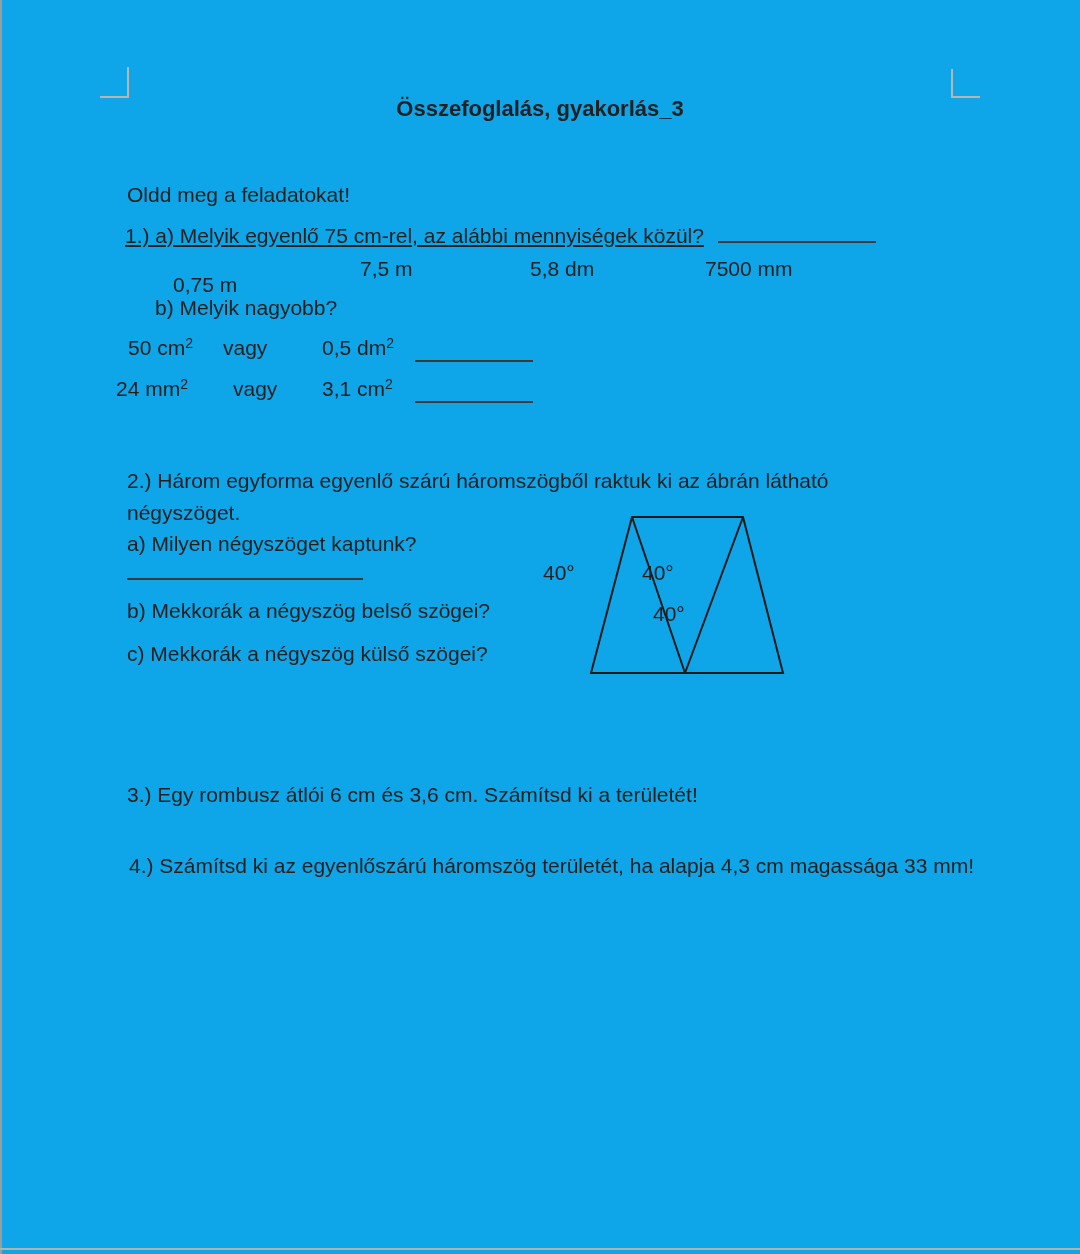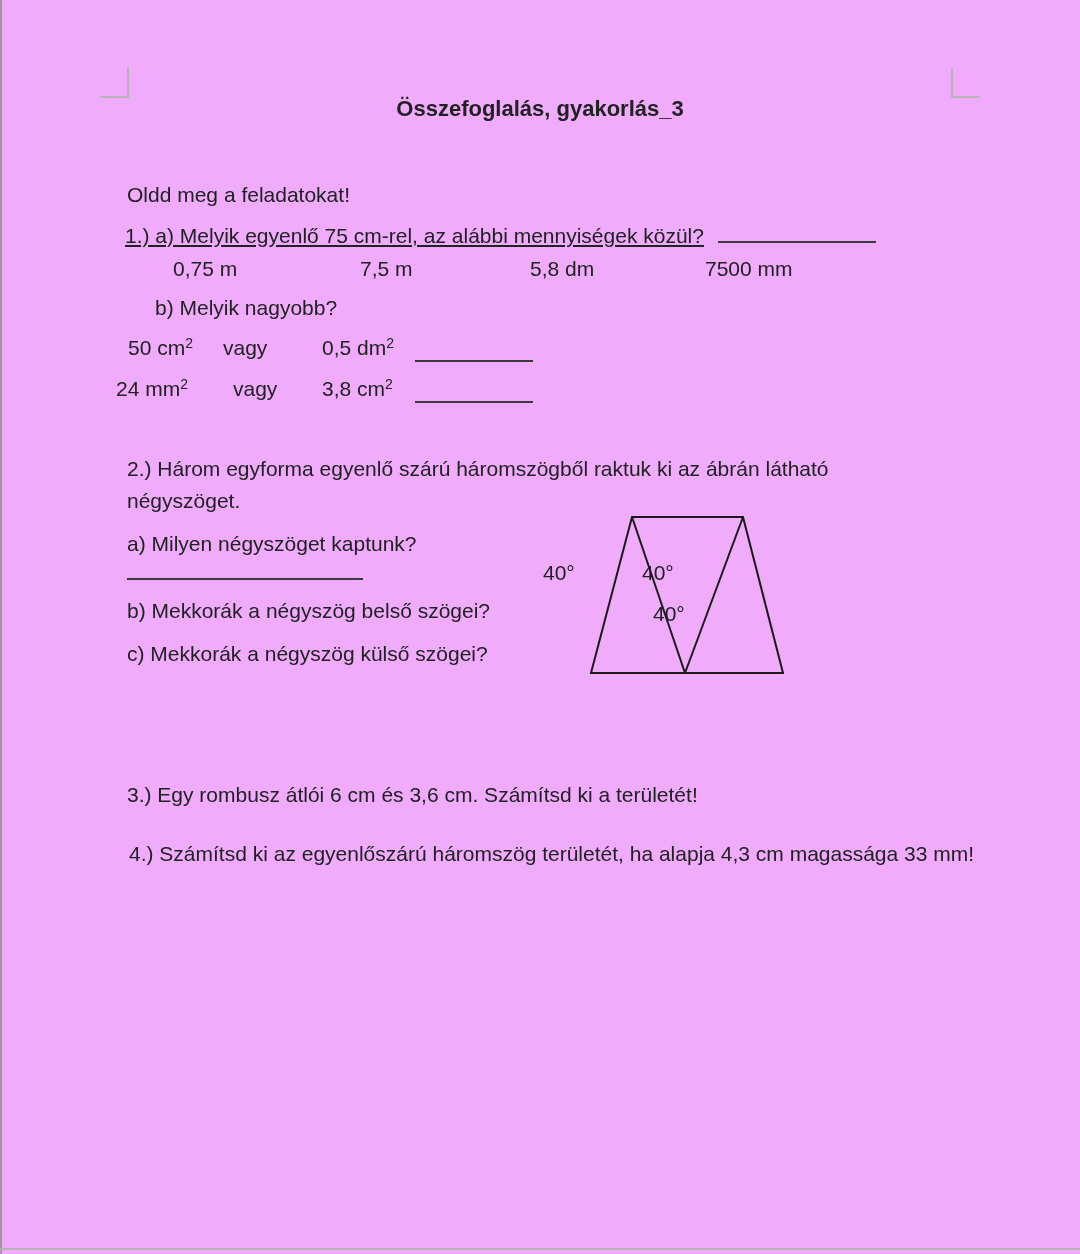--- a/index.html
+++ b/index.html
@@ -4,21 +4,21 @@
 <style>
   html, body {
     margin: 0;
     padding: 0;
     background: #ffffff;
   }
   .page {
     position: relative;
     width: 1080px;
     height: 1254px;
-    background: #f0abfc;
+    background: #0ea5e9;
     font-family: "Liberation Sans", "DejaVu Sans", sans-serif;
     color: #212121;
     font-size: 21px;
     overflow: hidden;
   }
   
   .edge-left {
     position: absolute;
     left: 0; top: 0;
     width: 2px; height: 1254px;
@@ -50,20 +50,21 @@
     left: 0; top: 96px;
     width: 1080px;
     text-align: center;
     font-weight: bold;
     font-size: 22px;
   }
   .line { position: absolute; white-space: nowrap; }
   .para {
     position: absolute;
     line-height: 32px;
+    margin-top: 12px;
   }
   .blank {
     display: inline-block;
     border-bottom: 2px solid #3a3a3a;
     height: 20px;
     vertical-align: baseline;
   }
   .blank-inline { width: 158px; margin-left: 14px; }
   .blank-cmp { position: absolute; width: 118px; height: 22px; }
   .blank-q2a {
@@ -99,39 +100,39 @@
 
   <div class="title">Összefoglalás, gyakorlás_3</div>
 
   <div class="line" style="left:127px; top:183px;">Oldd meg a feladatokat!</div>
 
   <div class="line" style="left:125px; top:221px;text-decoration:underline;">
     <span>1.) a) Melyik egyenlő 75 cm-rel, az alábbi mennyiségek közül?</span><span class="blank blank-inline"></span>
   </div>
 
   <div>
-    <span class="line" style="left:173px; top:257px;">0,75 m</span>
+    <span class="line" style="left:173px; top:273px;">0,75 m</span>
     <span class="line" style="left:360px; top:257px;">7,5 m</span>
     <span class="line" style="left:530px; top:257px;">5,8 dm</span>
     <span class="line" style="left:705px; top:257px;">7500 mm</span>
   </div>
 
   <div class="line" style="left:155px; top:296px;">b) Melyik nagyobb?</div>
 
   <div>
     <span class="line" style="left:128px; top:336px;"><span>50 cm</span><sup>2</sup></span>
     <span class="line" style="left:223px; top:336px;">vagy</span>
     <span class="line" style="left:322px; top:336px;"><span>0,5 dm</span><sup>2</sup></span>
     <span class="blank blank-cmp" style="left:415px; top:338px;"></span>
   </div>
 
   <div>
     <span class="line" style="left:116px; top:377px;"><span>24 mm</span><sup>2</sup></span>
     <span class="line" style="left:233px; top:377px;">vagy</span>
-    <span class="line" style="left:322px; top:377px;"><span>3,8 cm</span><sup>2</sup></span>
+    <span class="line" style="left:322px; top:377px;"><span>3,1 cm</span><sup>2</sup></span>
     <span class="blank blank-cmp" style="left:415px; top:379px;"></span>
   </div>
 
   <div class="para" style="left:127px; top:453px; width:770px;">2.) Három egyforma egyenlő szárú háromszögből raktuk ki az ábrán látható négyszöget.</div>
 
   <div class="line" style="left:127px; top:518px;margin-top:14px;">a) Milyen négyszöget kaptunk?</div>
 
   <div class="blank-q2a"></div>
 
   <div class="line" style="left:127px; top:642px;">c) Mekkorák a négyszög külső szögei?</div>

